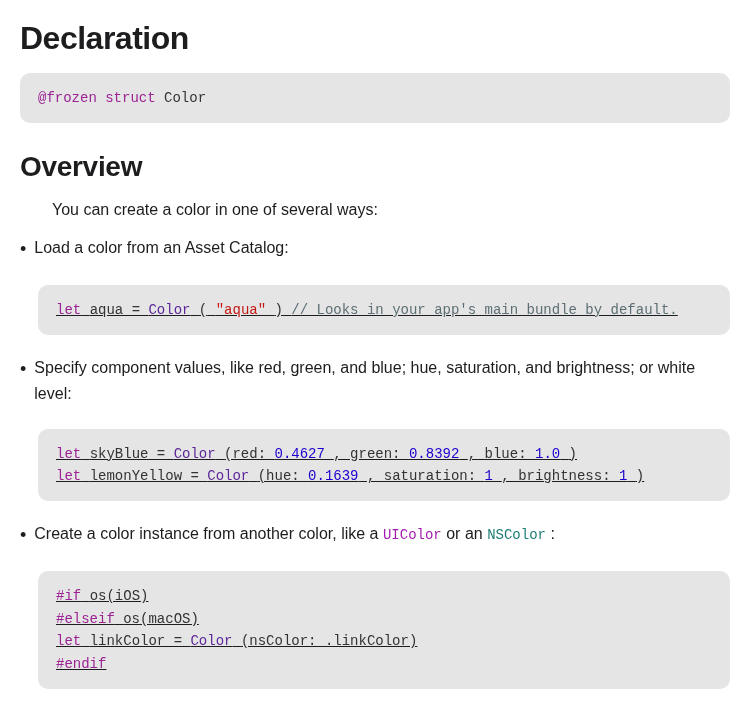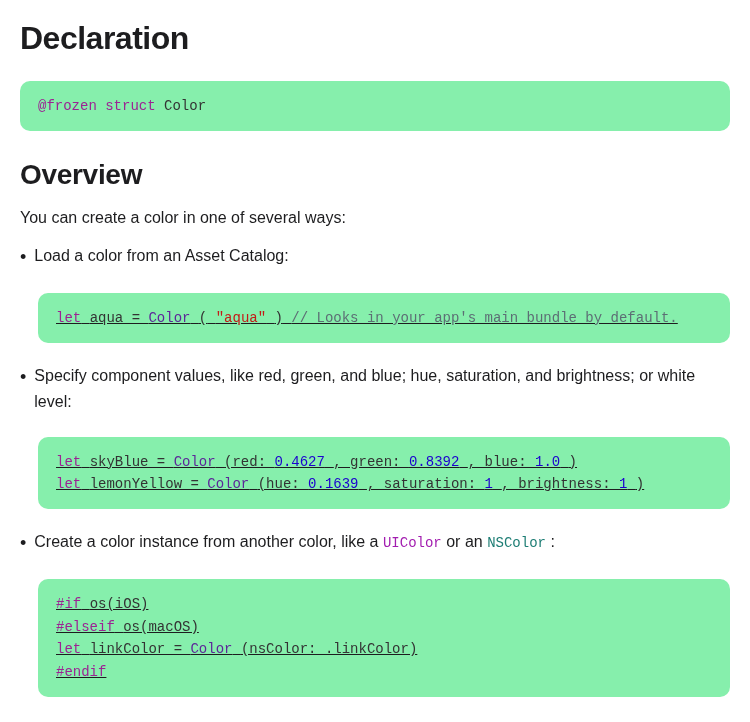--- a/index.html
+++ b/index.html
@@ -9,34 +9,34 @@
       font-size: 16px;
       color: #1d1d1f;
       background: #ffffff;
       padding: 20px 20px 40px 20px;
       max-width: 750px;
     }
 
     h1 {
       font-size: 32px;
       font-weight: 700;
-      margin-bottom: 24px;
+      margin-bottom: 16px;
       letter-spacing: -0.5px;
     }
 
     h2 {
       font-size: 28px;
       font-weight: 700;
       margin-bottom: 14px;
       margin-top: 28px;
       letter-spacing: -0.3px;
     }
 
     .code-block {
-      background: #86efac;
+      background: #e5e5e5;
       border-radius: 10px;
       padding: 14px 18px;
       font-family: "SF Mono", "Menlo", "Monaco", "Courier New", monospace;
       font-size: 14px;
       line-height: 1.6;
       color: #333;
       margin: 12px 0 16px 0;
     }
 
     .code-block.inline-block {
@@ -48,20 +48,21 @@
     .num { color: #1c00cf; } 
     .type { color: #5c2699; }
     .comment { color: #5c6e74; }
     .hash { color: #9b2393; }
 
     p {
       font-size: 16px;
       line-height: 1.6;
       color: #1d1d1f;
       margin-bottom: 12px;
+      margin-left: 32px;
     }
 
     ul {
       list-style: none;
       padding: 0;
       margin: 0;
     }
 
     ul li {
       display: flex;

